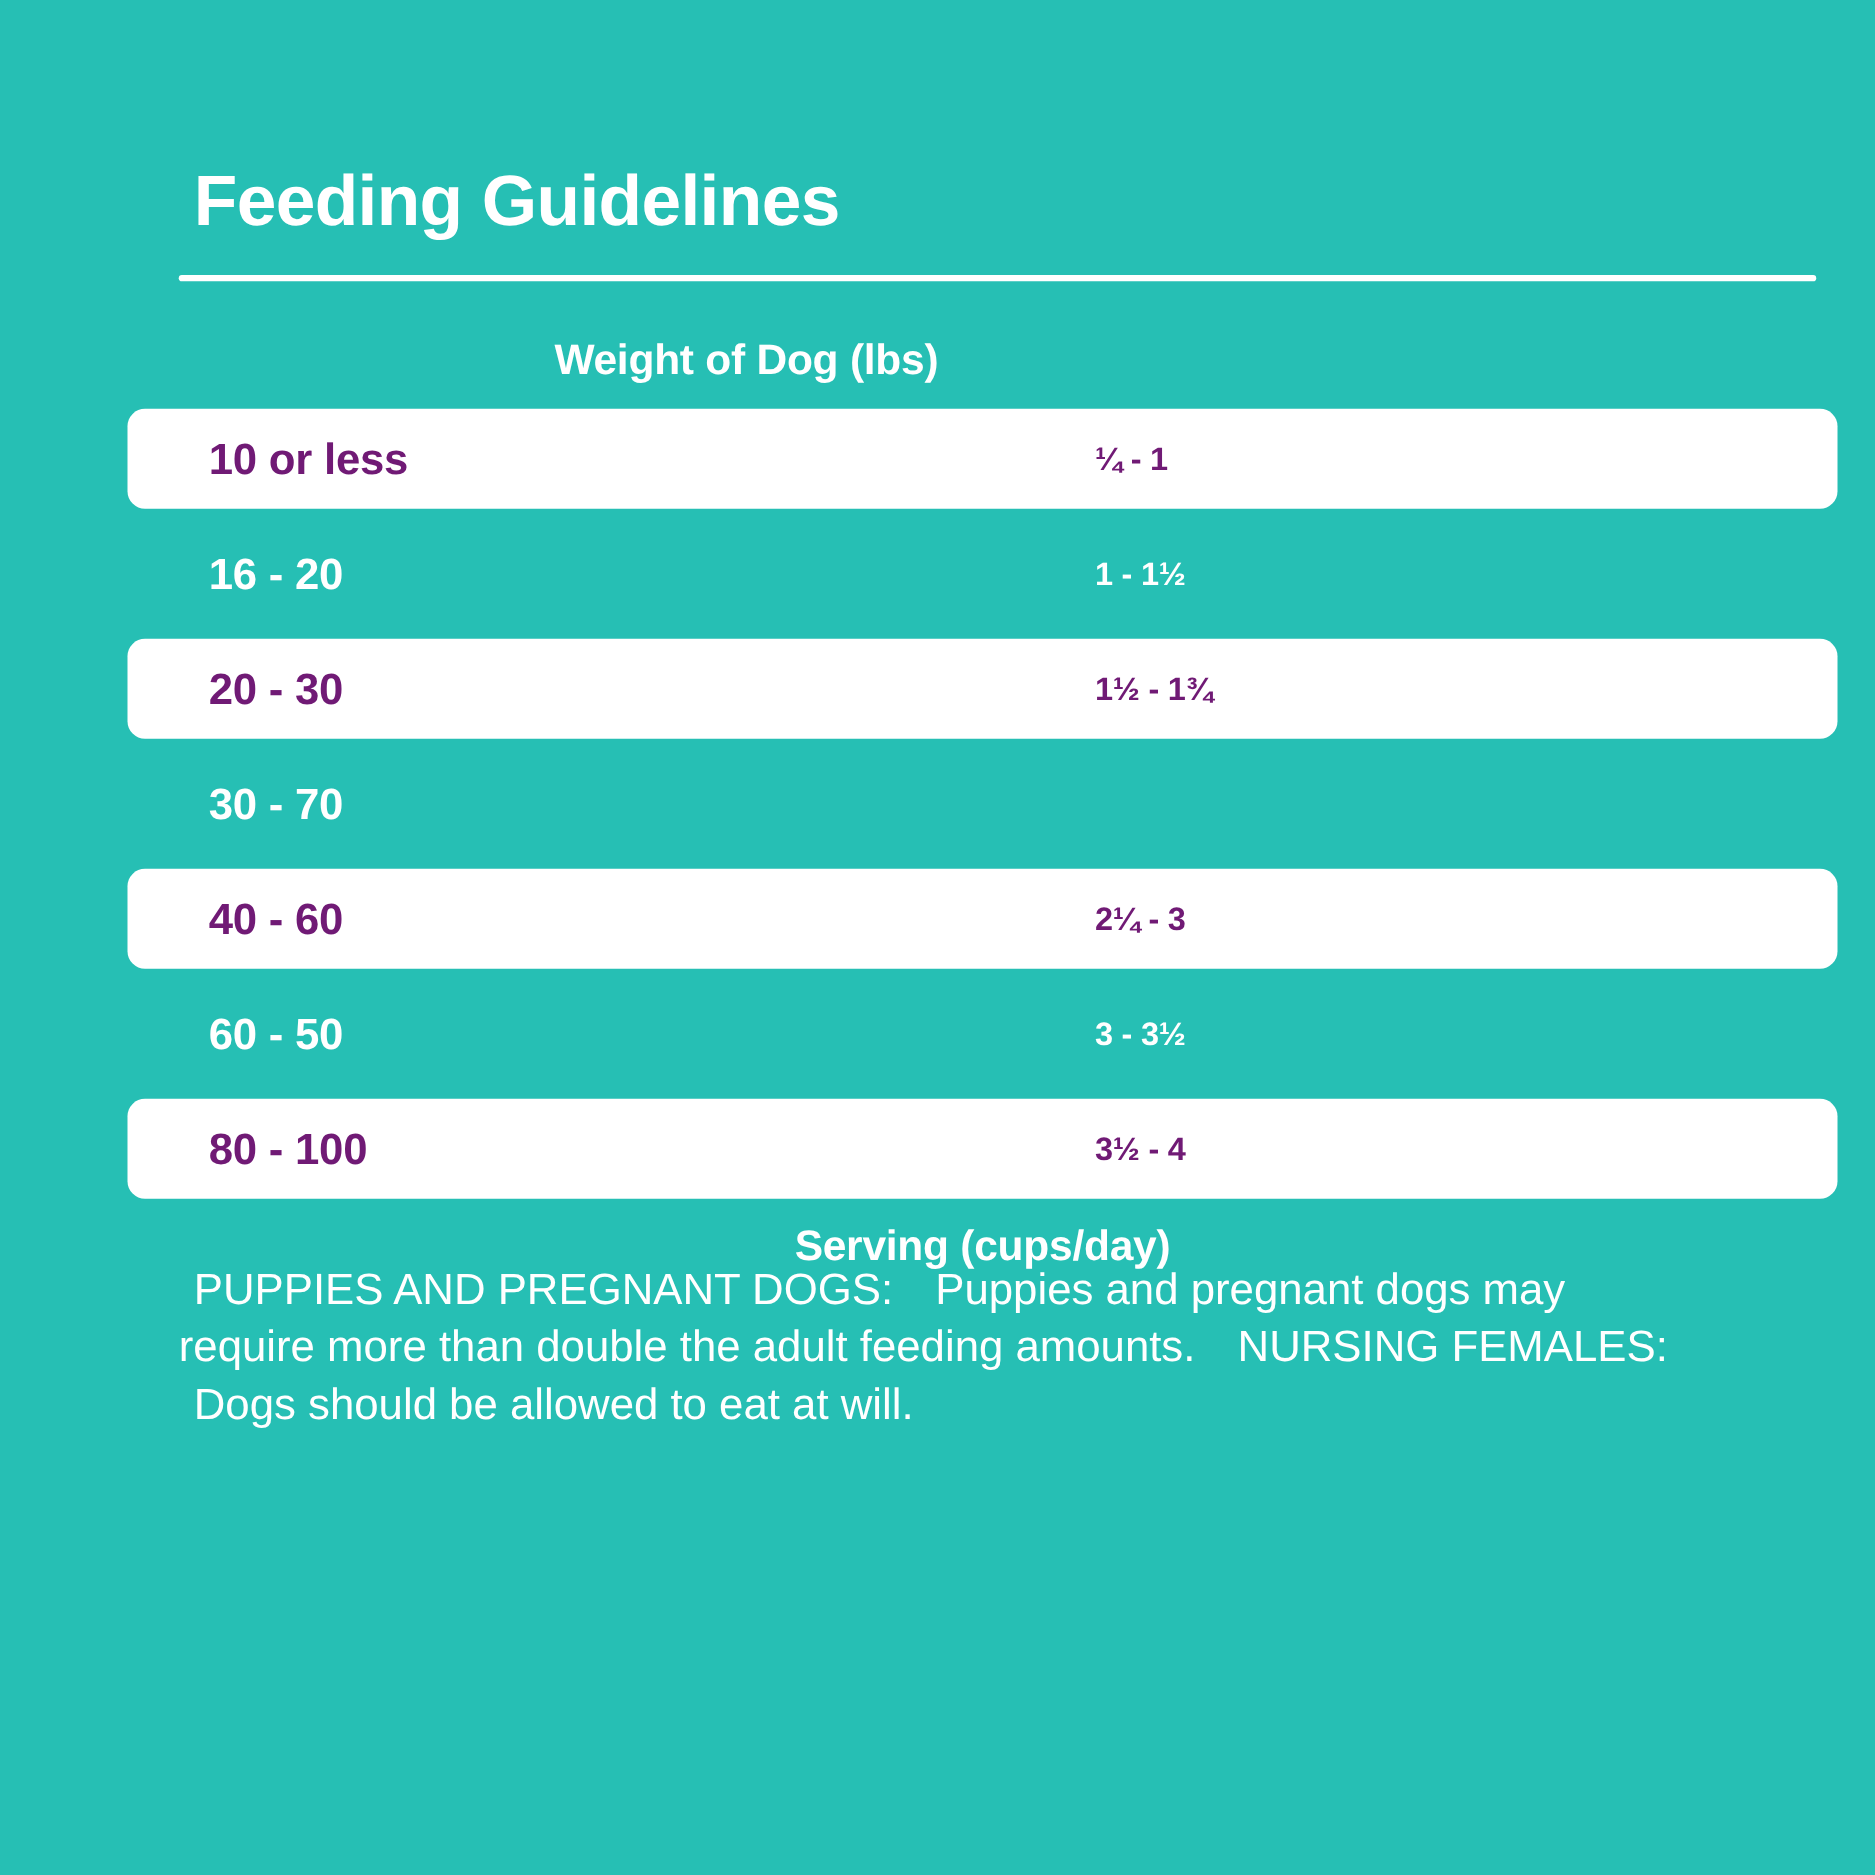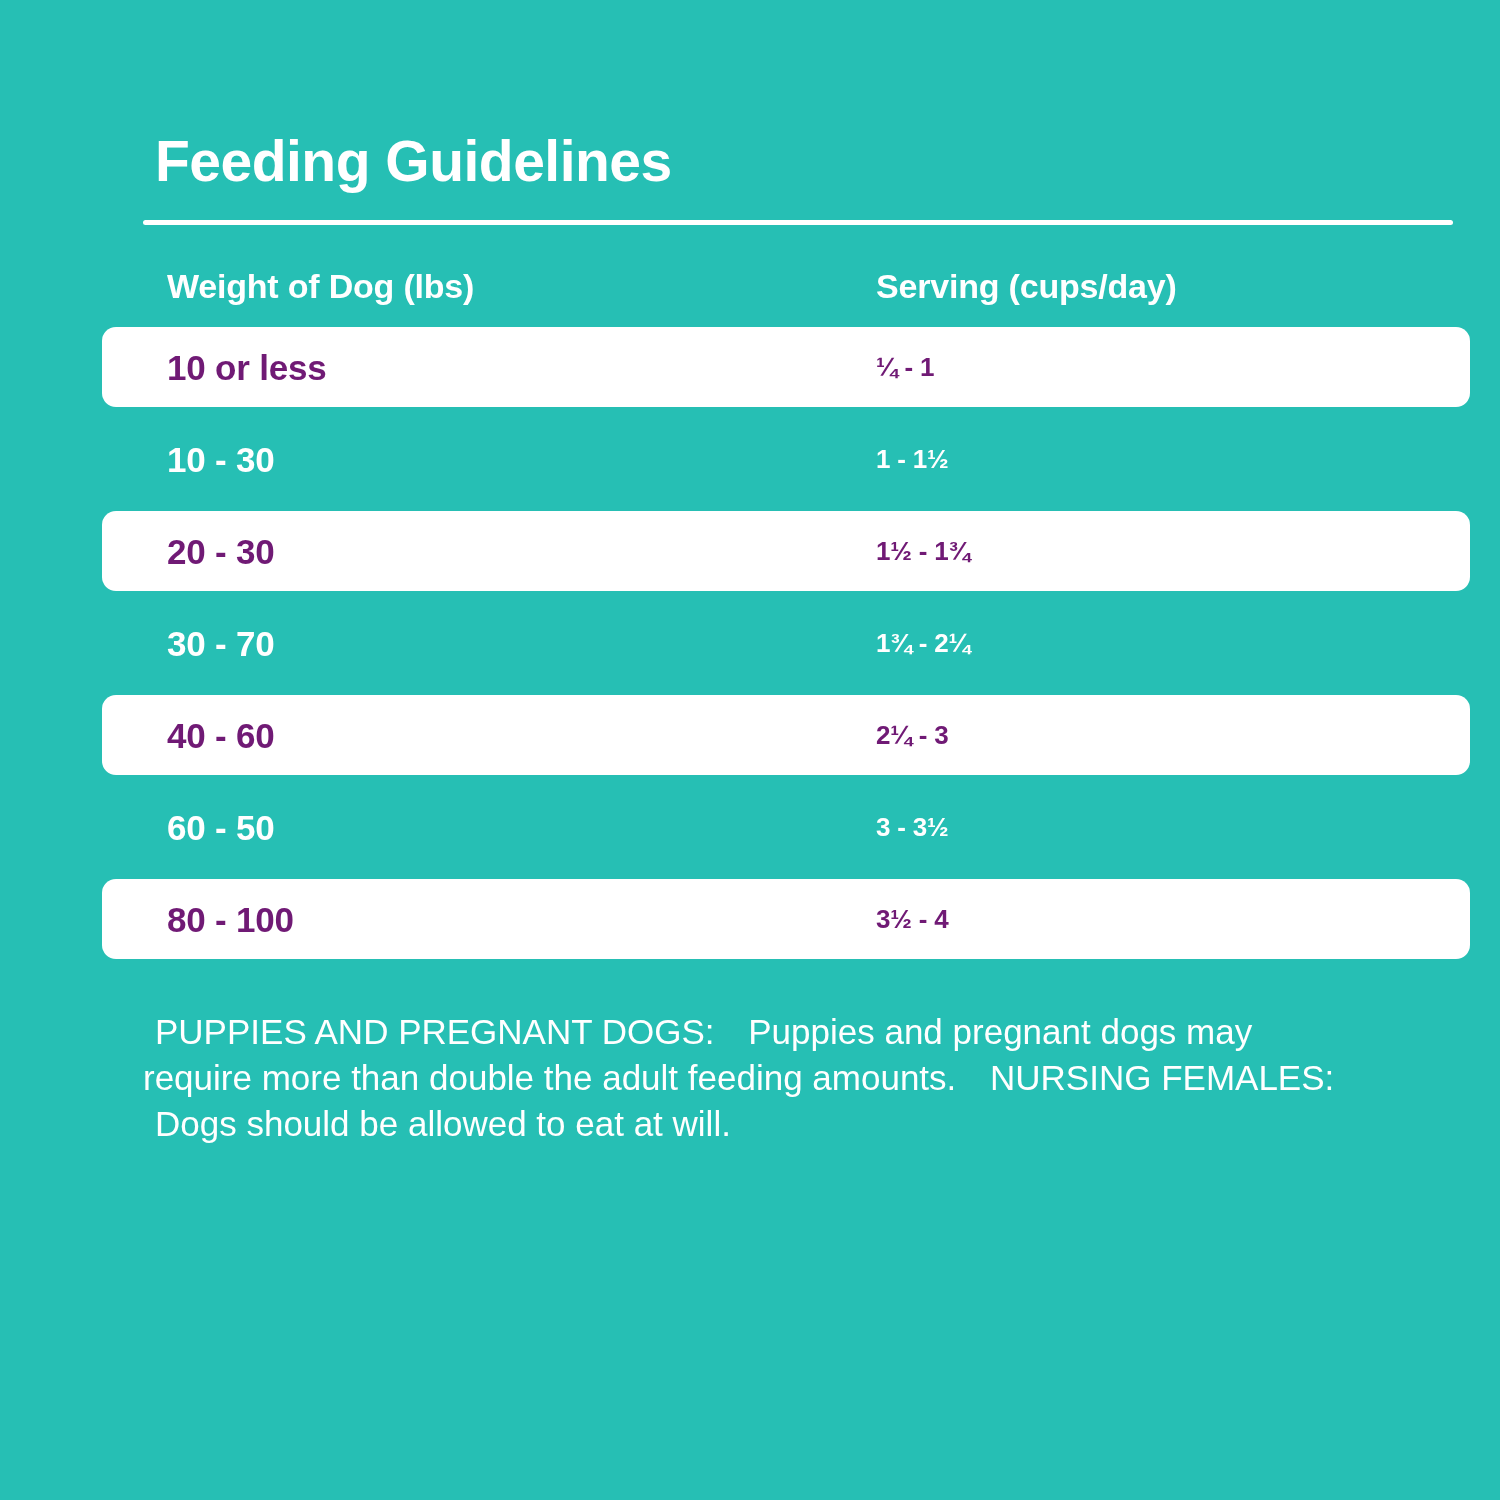--- a/index.html
+++ b/index.html
@@ -48,20 +48,21 @@
   .table-wrap {
     margin-top: 32px;
     padding: 0 42px;
   }
 
   .thead {
     display: flex;
     padding: 0 53px;
     height: 58px;
     align-items: center;
+    flex-direction: column;
   }
 
   .th {
     color: #FFFFFF;
     font-size: 34px;
     font-weight: bold;
     letter-spacing: -0.2px;
   }
 
   .col-1 { width: 685px; flex: 0 0 685px; }
@@ -132,32 +133,31 @@
       <div class="th col-1">Weight of Dog (lbs)</div>
       <div class="th col-2">Serving (cups/day)</div>
     </div>
 
     <div class="row odd">
       <div class="cell col-1">10 or less</div>
       <div class="cell col-2 frac">¼ - 1</div>
     </div>
 
     <div class="row even">
-      <div class="cell col-1">10 - 30</div>
+      <div class="cell col-1">16 - 20</div>
       <div class="cell col-2 frac">1 - 1½</div>
     </div>
 
     <div class="row odd">
       <div class="cell col-1">20 - 30</div>
       <div class="cell col-2 frac">1½ - 1¾</div>
     </div>
 
     <div class="row even">
       <div class="cell col-1">30 - 70</div>
-      <div class="cell col-2 frac">1¾ - 2¼</div>
     </div>
 
     <div class="row odd">
       <div class="cell col-1">40 - 60</div>
       <div class="cell col-2 frac">2¼ - 3</div>
     </div>
 
     <div class="row even">
       <div class="cell col-1">60 - 50</div>
       <div class="cell col-2 frac">3 - 3½</div>

